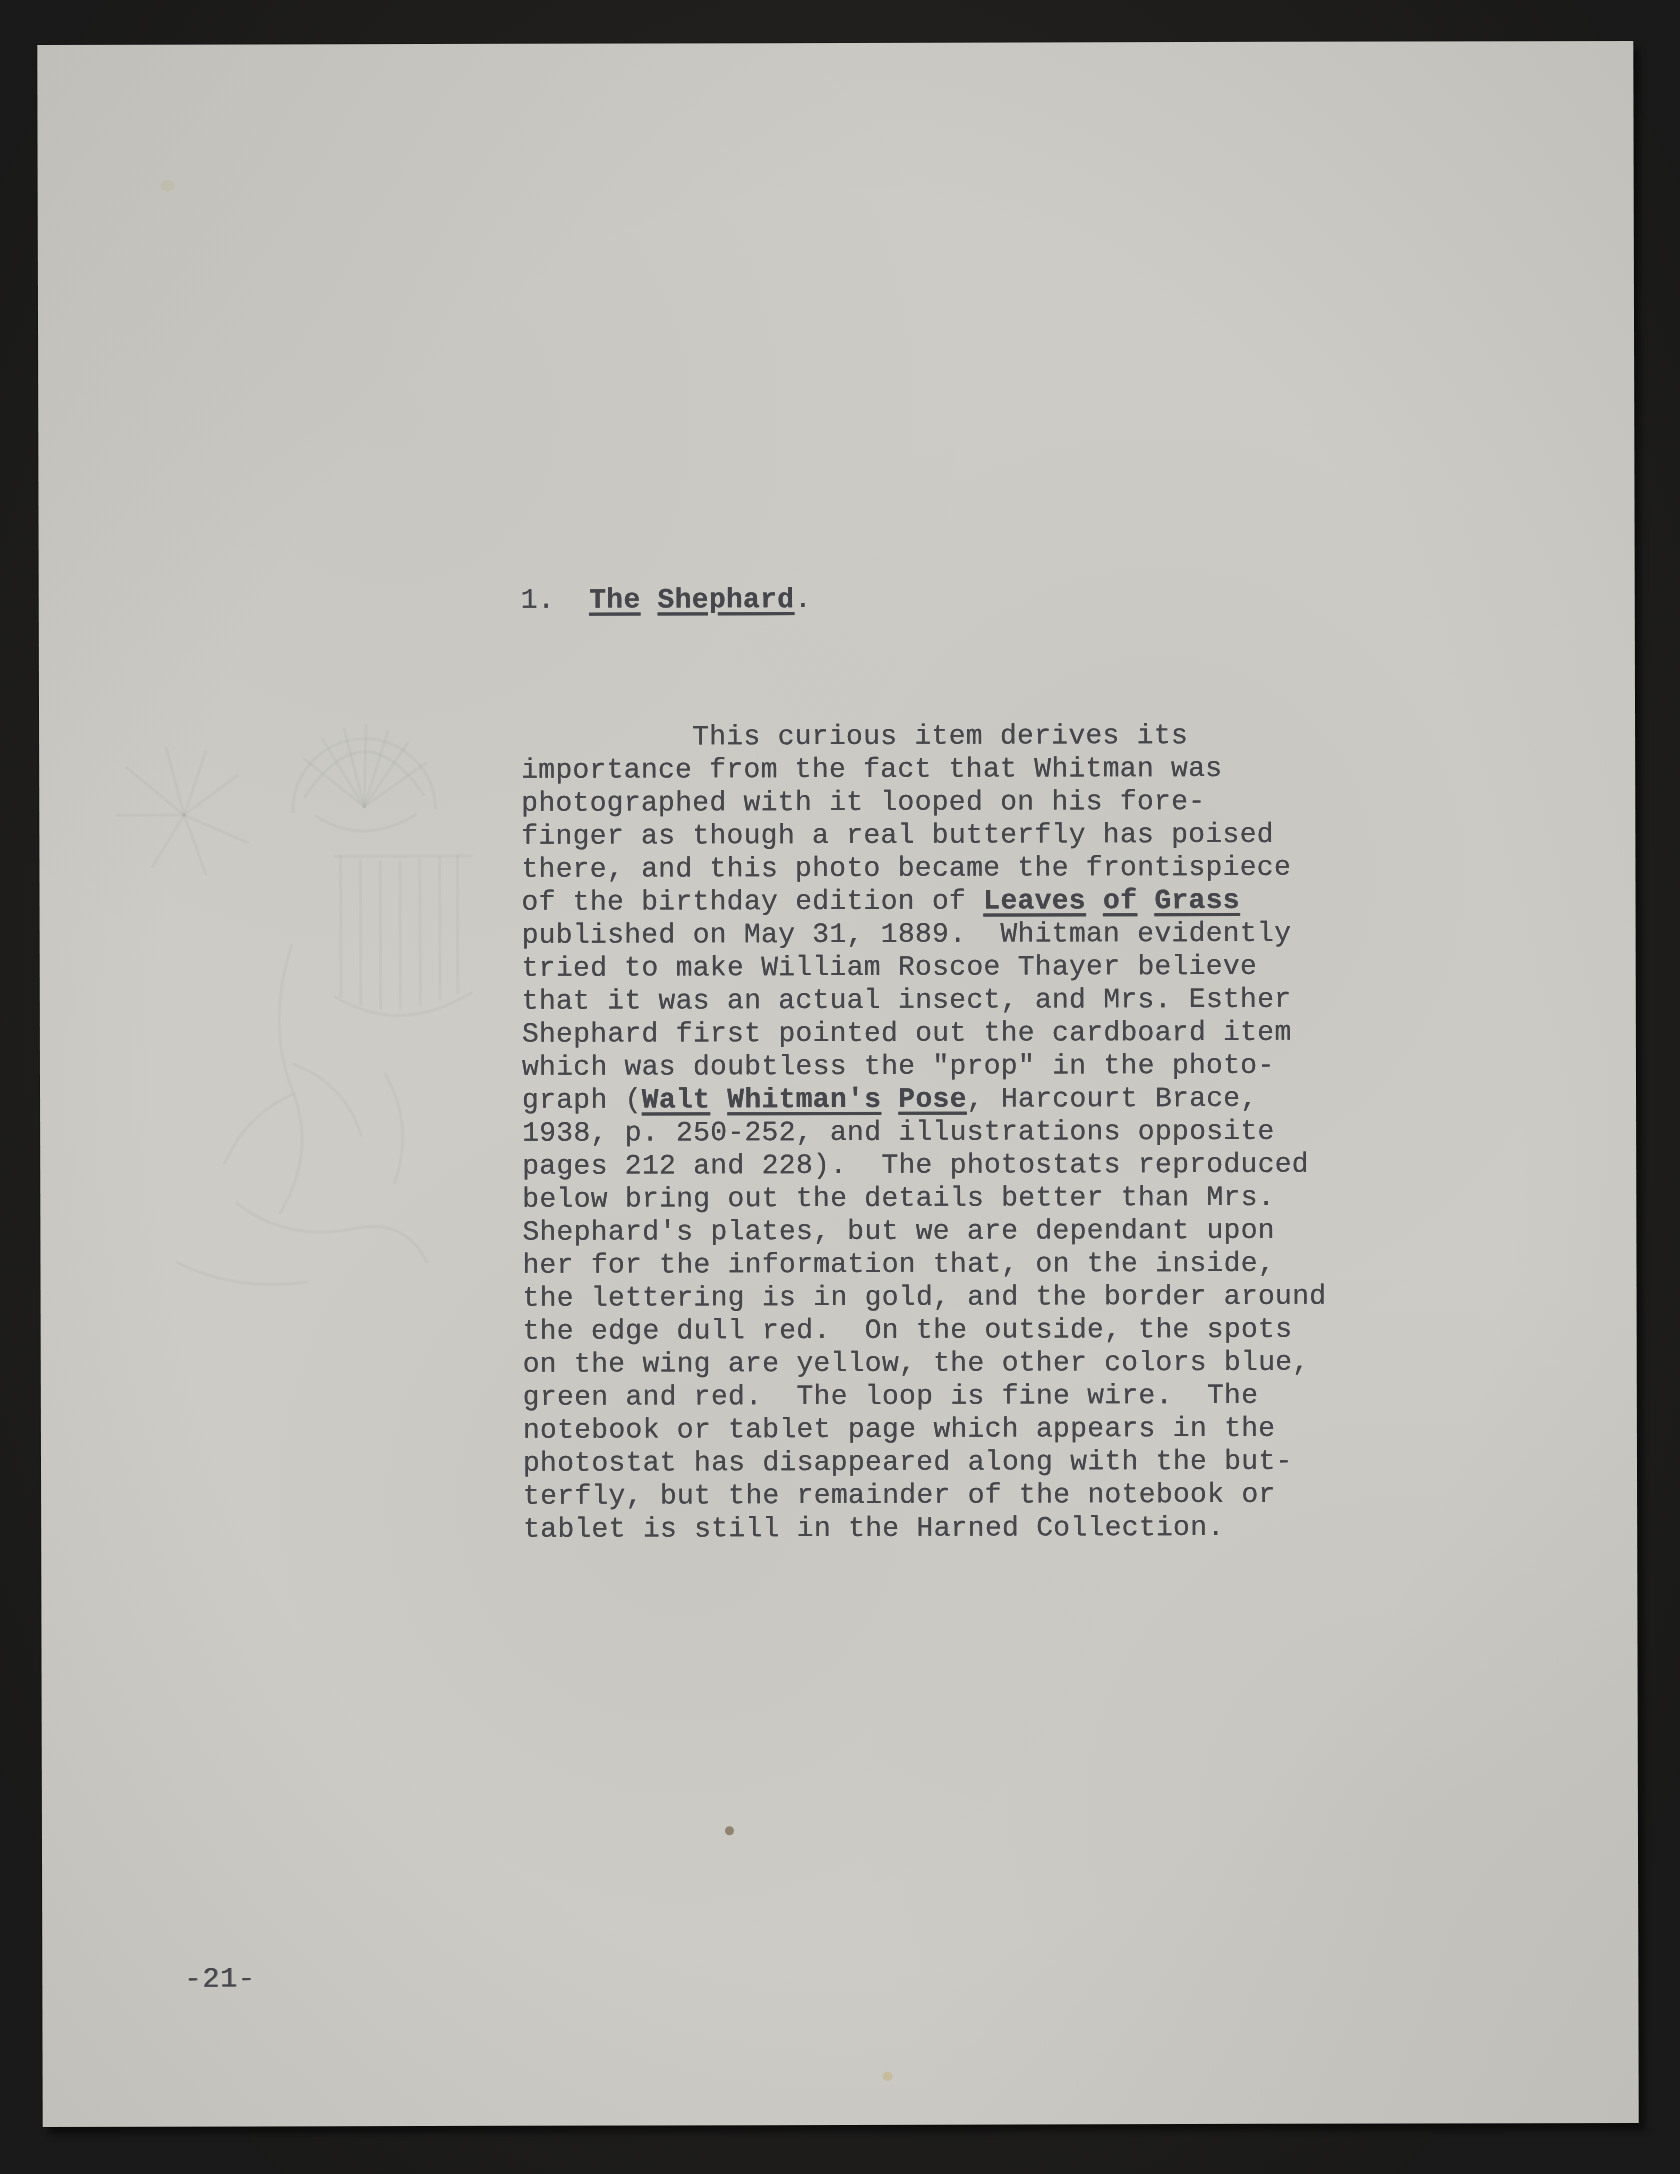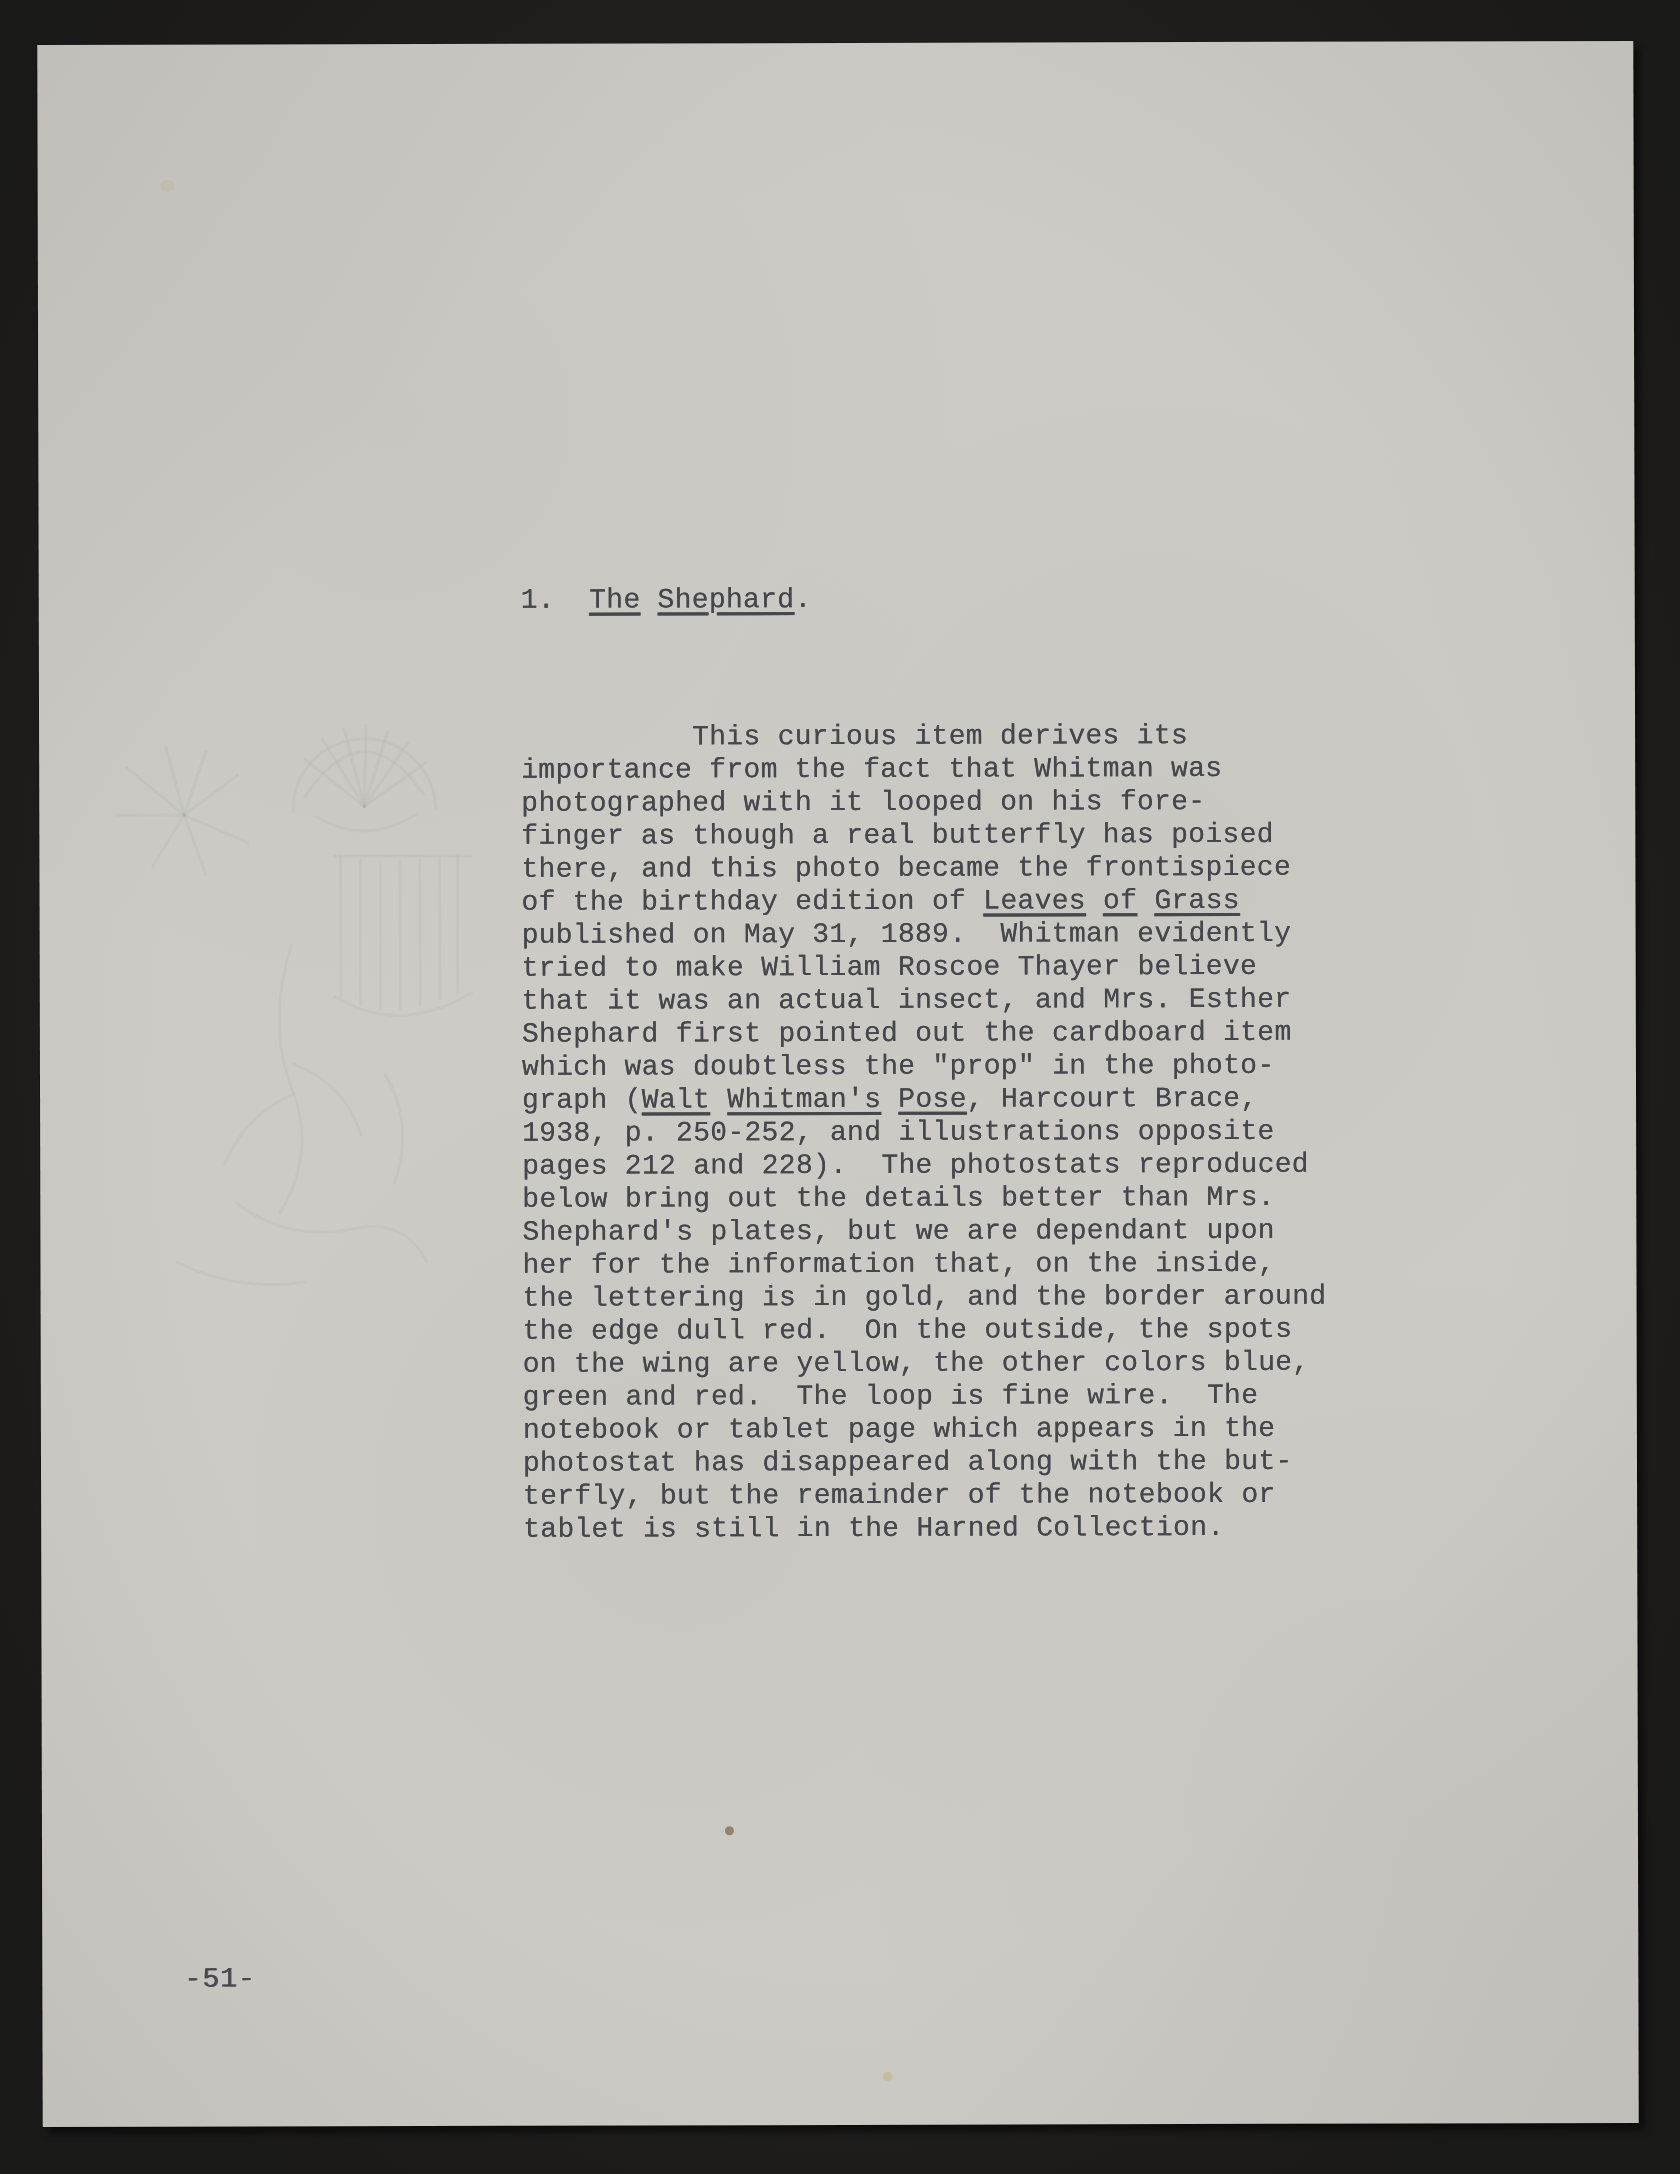--- a/index.html
+++ b/index.html
@@ -33,20 +33,21 @@
     font-size:28px;line-height:33px;letter-spacing:0.3px;
     white-space:pre;
     text-shadow:0 0 0.6px rgba(60,61,66,0.85);
   }
   .title-line{position:absolute;left:482px;top:540px;}
   .body-block{position:absolute;left:482px;top:677px;}
   .u{
     text-decoration:underline;
     text-decoration-thickness:2.5px;
     text-underline-offset:5px;
+    font-weight:bold;
   }
   .page-number{
     position:absolute;left:142px;top:1919px;
     font-size:28px;letter-spacing:1px;
     color:var(--ink,#3f4044);
     text-shadow:1px 0 0 rgba(60,61,66,0.7);
   }
   .ghost{position:absolute;left:18px;top:604px;opacity:0.55;pointer-events:none;}
   .speck{position:absolute;border-radius:50%;}
   .speck-brown{left:683px;top:1783px;width:9px;height:9px;background:#87785f;opacity:0.85;}
@@ -95,19 +96,19 @@
     <path d="M238 420 Q290 440 306 492"></path>
     <path d="M180 560 Q230 600 300 586 Q350 576 372 620"></path>
     <path d="M120 620 Q180 650 250 640"></path>
     <path d="M330 430 Q360 480 340 540"></path>
   </svg>
 
   <div class="typed title-line"><span>1.  </span><span class="u">The</span><span> </span><span class="u">Shephard</span><span>.</span></div>
 
   <div class="typed body-block"><div class="line"><span>          This curious item derives its</span></div><div class="line"><span>importance from the fact that Whitman was</span></div><div class="line"><span>photographed with it looped on his fore-</span></div><div class="line"><span>finger as though a real butterfly has poised</span></div><div class="line"><span>there, and this photo became the frontispiece</span></div><div class="line"><span>of the birthday edition of </span><span class="u">Leaves</span><span> </span><span class="u">of</span><span> </span><span class="u">Grass</span></div><div class="line"><span>published on May 31, 1889.  Whitman evidently</span></div><div class="line"><span>tried to make William Roscoe Thayer believe</span></div><div class="line"><span>that it was an actual insect, and Mrs. Esther</span></div><div class="line"><span>Shephard first pointed out the cardboard item</span></div><div class="line"><span>which was doubtless the "prop" in the photo-</span></div><div class="line"><span>graph (</span><span class="u">Walt</span><span> </span><span class="u">Whitman's</span><span> </span><span class="u">Pose</span><span>, Harcourt Brace,</span></div><div class="line"><span>1938, p. 250-252, and illustrations opposite</span></div><div class="line"><span>pages 212 and 228).  The photostats reproduced</span></div><div class="line"><span>below bring out the details better than Mrs.</span></div><div class="line"><span>Shephard's plates, but we are dependant upon</span></div><div class="line"><span>her for the information that, on the inside,</span></div><div class="line"><span>the lettering is in gold, and the border around</span></div><div class="line"><span>the edge dull red.  On the outside, the spots</span></div><div class="line"><span>on the wing are yellow, the other colors blue,</span></div><div class="line"><span>green and red.  The loop is fine wire.  The</span></div><div class="line"><span>notebook or tablet page which appears in the</span></div><div class="line"><span>photostat has disappeared along with the but-</span></div><div class="line"><span>terfly, but the remainder of the notebook or</span></div><div class="line"><span>tablet is still in the Harned Collection.</span></div></div>
 
-  <div class="page-number">-51-</div>
+  <div class="page-number">-21-</div>
 
   <div class="speck speck-brown"></div>
   <div class="speck speck-yellow"></div>
   <div class="speck speck-faint"></div>
 </div>
 
 
 </body></html>

